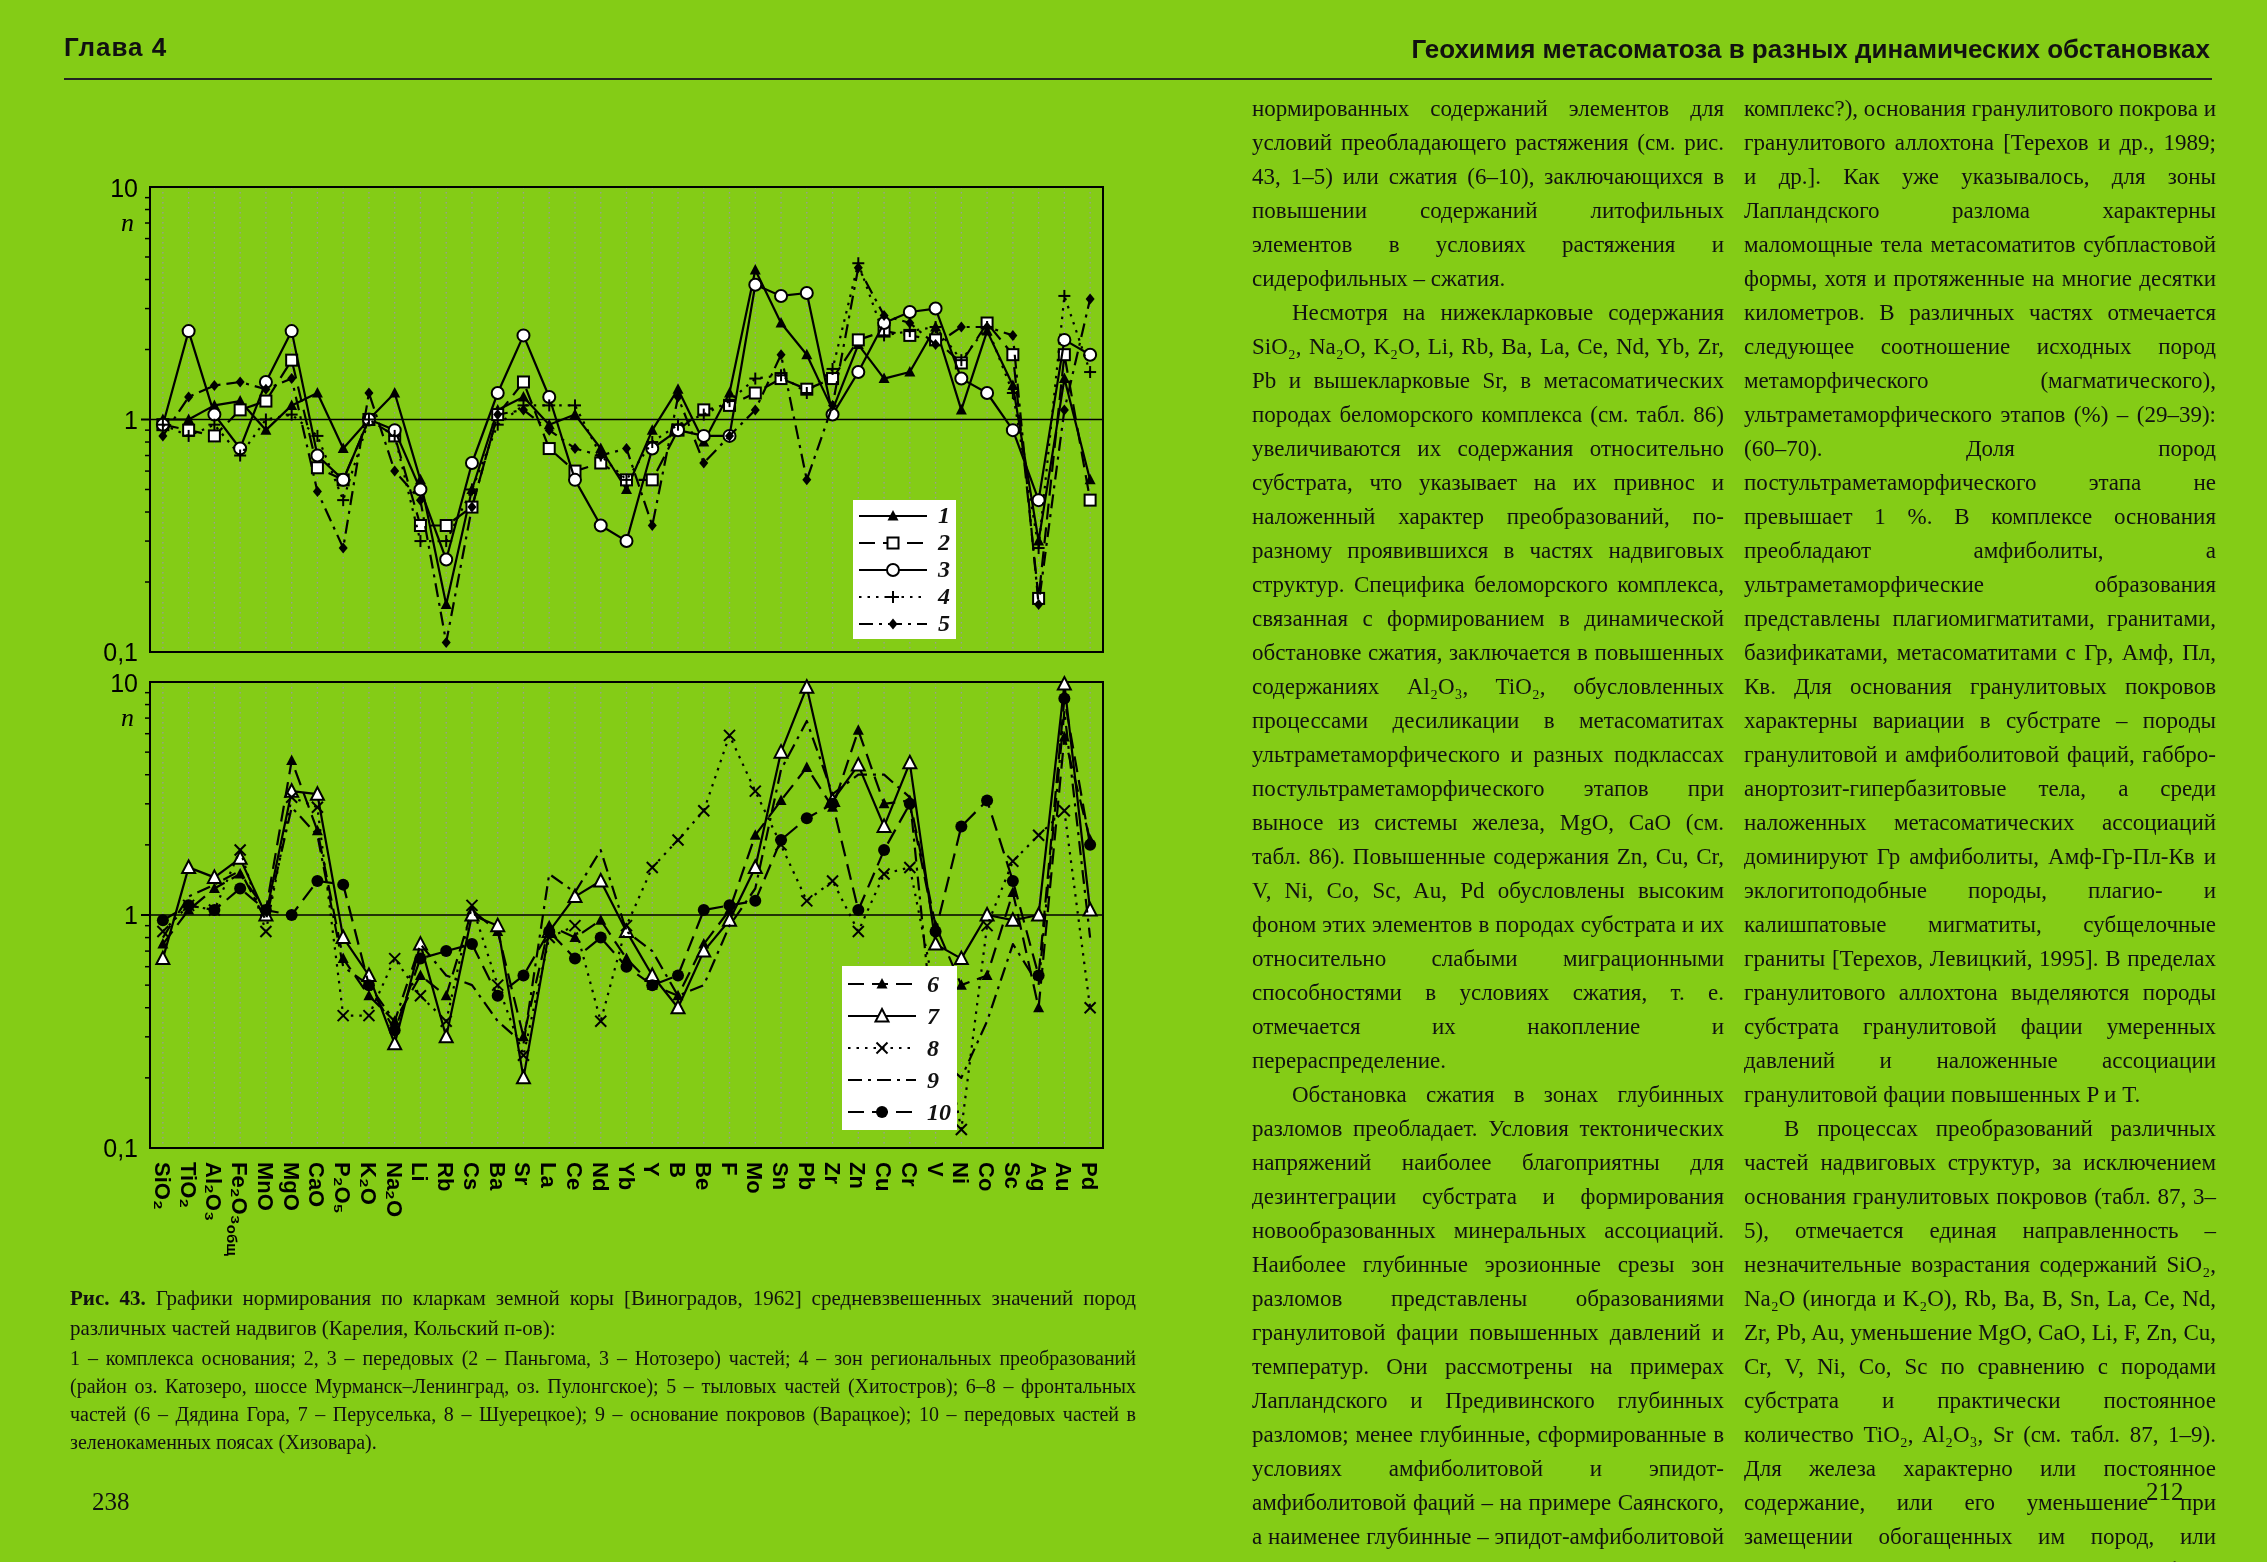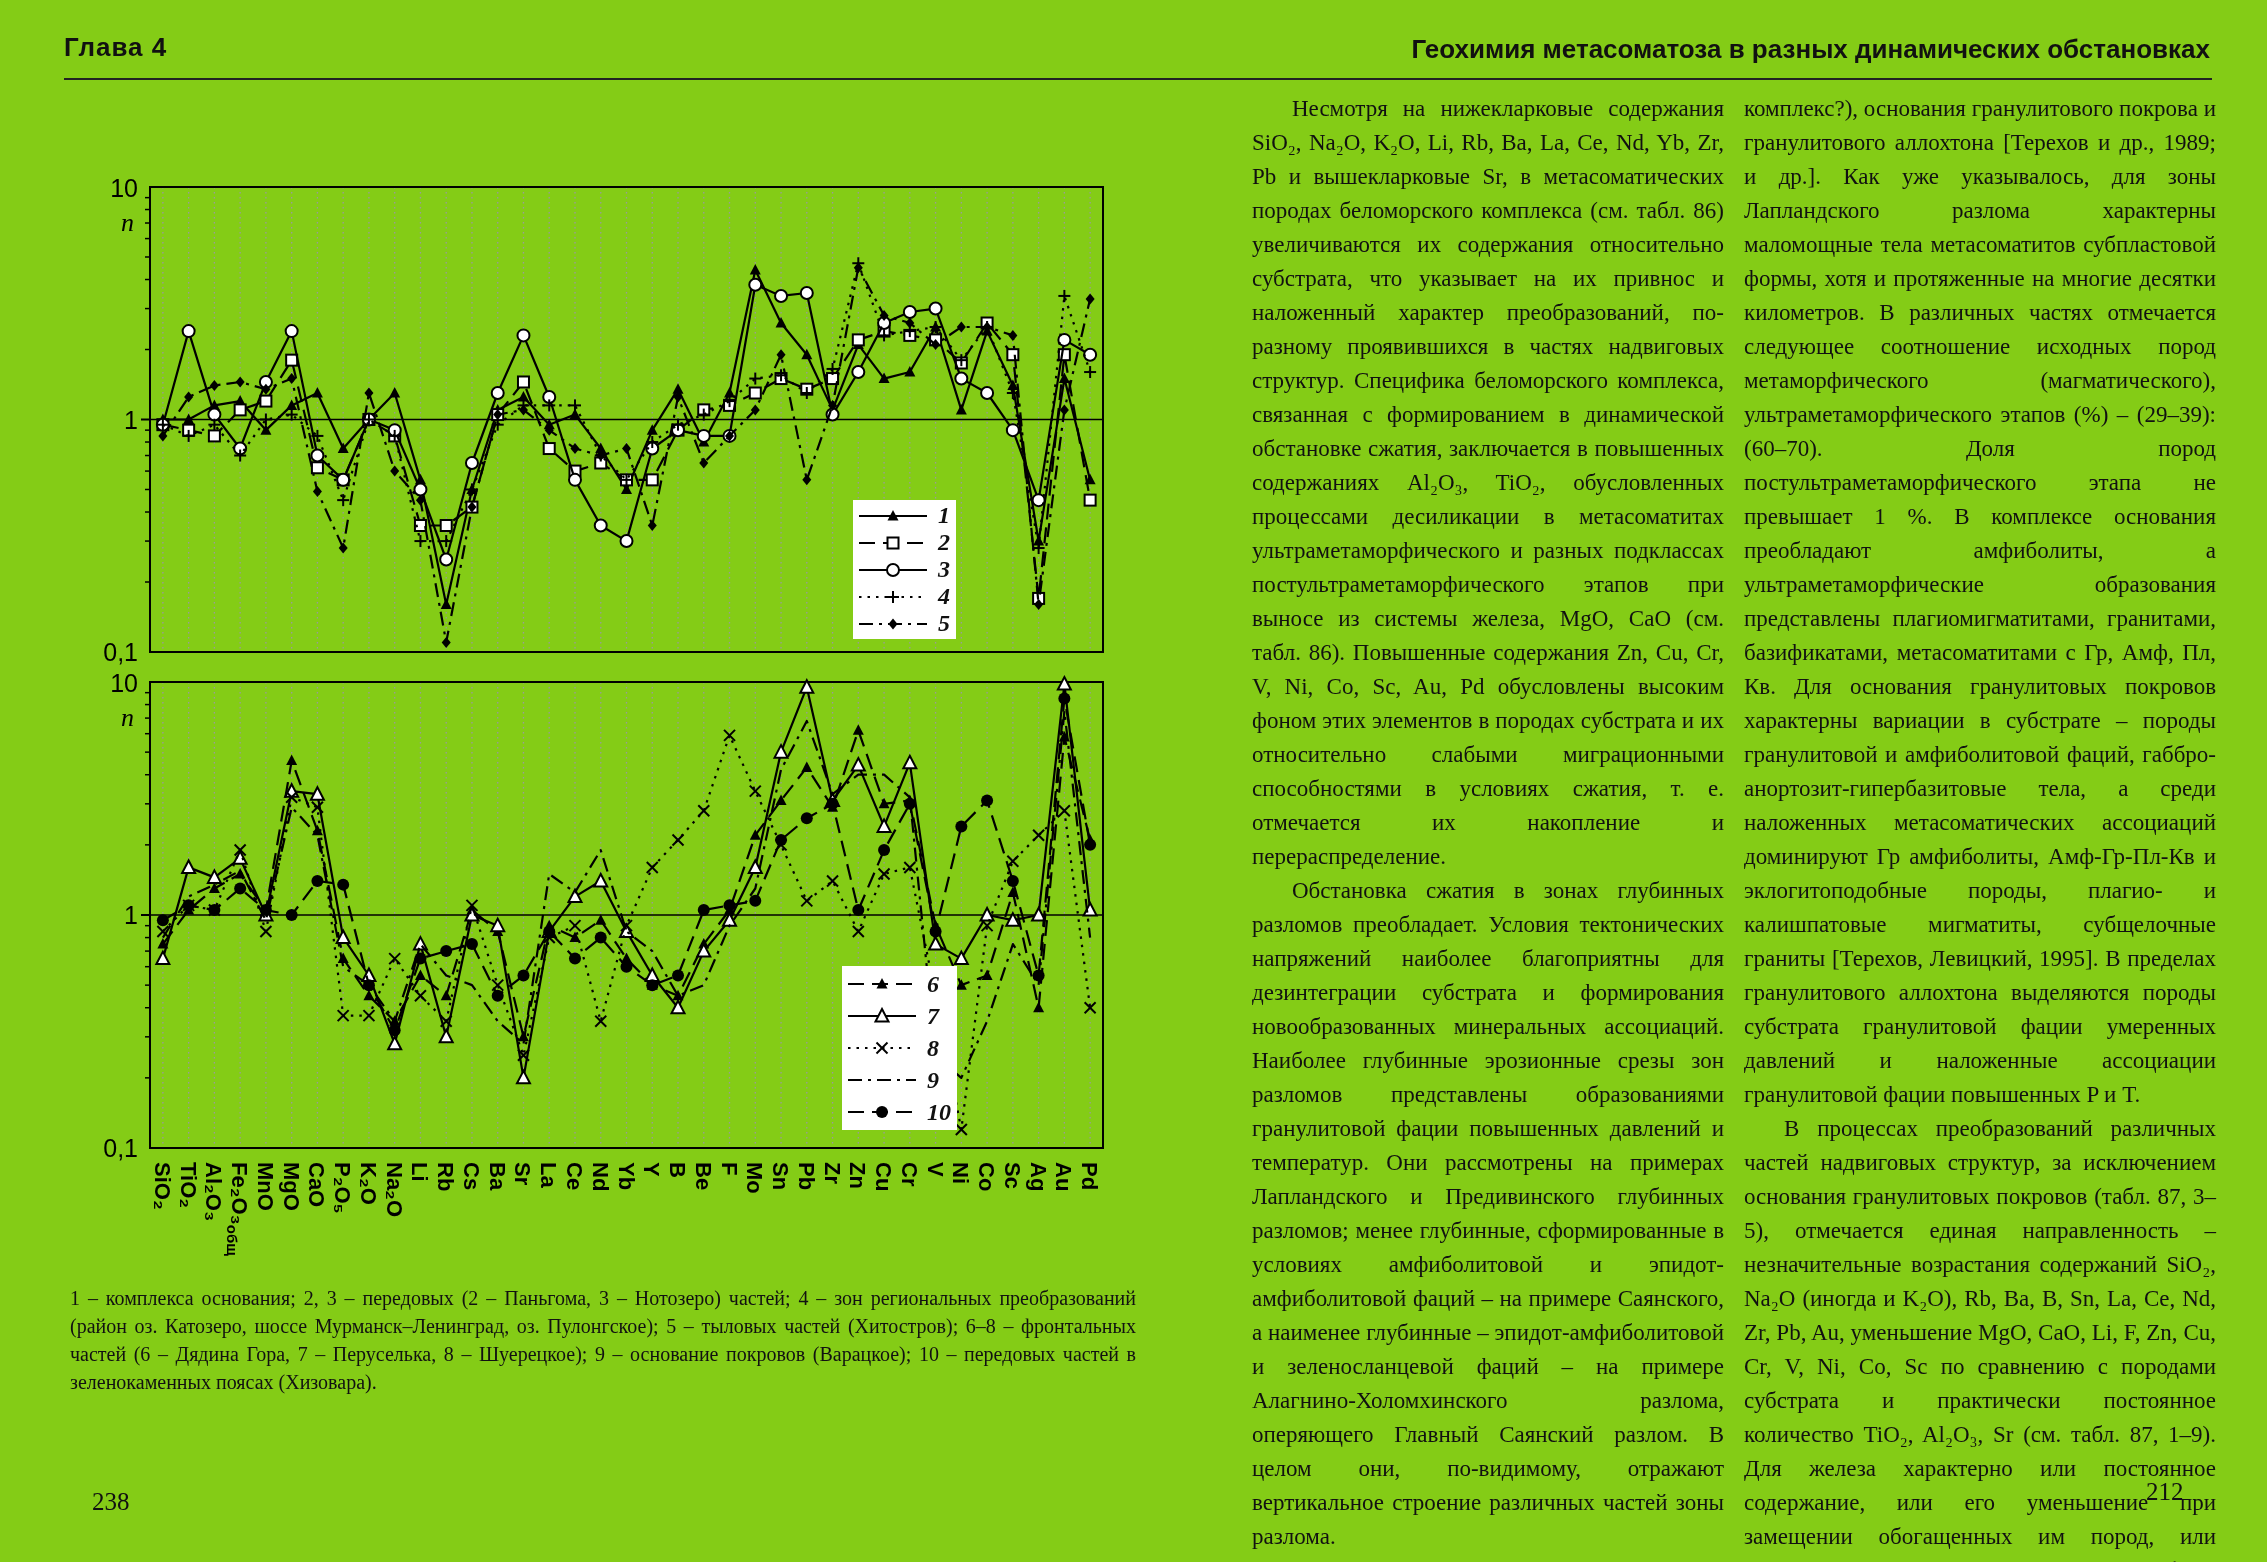--- a/index.html
+++ b/index.html
@@ -689,24 +689,26 @@
       <div class="row">
         <svg width="72" height="18">
           <line x1="2" y1="9" x2="70" y2="9" stroke="#000" stroke-width="2.2" stroke-dasharray="16 8"></line>
           <circle cx="36" cy="9" r="6" fill="#000"></circle>
         </svg>
         <span class="lbl">10</span>
       </div>
     </div>
 
   <div class="caption">
+    <p class="cap-main"><b>Рис. 43.</b><span> Графики нормирования по кларкам земной коры [Виноградов, 1962] средневзвешенных значений пород различных частей надвигов (Карелия, Кольский п-ов):</span></p>
     <p class="cap-legend">1 – комплекса основания; 2, 3 – передовых (2 – Паньгома, 3 – Нотозеро) частей; 4 – зон региональных преобразований (район оз. Катозеро, шоссе Мурманск–Ленинград, оз. Пулонгское); 5 – тыловых частей (Хитостров); 6–8 – фронтальных частей (6 – Дядина Гора, 7 – Перуселька, 8 – Шуерецкое); 9 – основание покровов (Варацкое); 10 – передовых частей в зеленокаменных поясах (Хизовара).</p>
   </div>
 
   <div id="col1" class="col">
+      <p class="">нормированных содержаний элементов для условий преобладающего растяжения (см. рис. 43, 1–5) или сжатия (6–10), заключающихся в повышении содержаний литофильных элементов в условиях растяжения и сидерофильных – сжатия.</p>
       <p class="ind">Несмотря на нижекларковые содержания SiO₂, Na₂O, K₂O, Li, Rb, Ba, La, Ce, Nd, Yb, Zr, Pb и вышекларковые Sr, в метасоматических породах беломорского комплекса (см. табл. 86) увеличиваются их содержания относительно субстрата, что указывает на их привнос и наложенный характер преобразований, по-разному проявившихся в частях надвиговых структур. Специфика беломорского комплекса, связанная с формированием в динамической обстановке сжатия, заключается в повышенных содержаниях Al₂O₃, TiO₂, обусловленных процессами десиликации в метасоматитах ультраметаморфического и разных подклассах постультраметаморфического этапов при выносе из системы железа, MgO, CaO (см. табл. 86). Повышенные содержания Zn, Cu, Cr, V, Ni, Co, Sc, Au, Pd обусловлены высоким фоном этих элементов в породах субстрата и их относительно слабыми миграционными способностями в условиях сжатия, т. е. отмечается их накопление и перераспределение.</p>
       <p class="ind"><span class="lead-bold">Обстановка сжатия в зонах глубинных разломов</span> преобладает. Условия тектонических напряжений наиболее благоприятны для дезинтеграции субстрата и формирования новообразованных минеральных ассоциаций. Наиболее глубинные эрозионные срезы зон разломов представлены образованиями гранулитовой фации повышенных давлений и температур. Они рассмотрены на примерах Лапландского и Предивинского глубинных разломов; менее глубинные, сформированные в условиях амфиболитовой и эпидот-амфиболитовой фаций – на примере Саянского, а наименее глубинные – эпидот-амфиболитовой и зеленосланцевой фаций – на примере Алагнино-Холомхинского разлома, оперяющего Главный Саянский разлом. В целом они, по-видимому, отражают вертикальное строение различных частей зоны разлома.</p>
     </div>
   <div id="col2" class="col">
       <p class="">комплекс?), основания гранулитового покрова и гранулитового аллохтона [Терехов и др., 1989; и др.]. Как уже указывалось, для зоны Лапландского разлома характерны маломощные тела метасоматитов субпластовой формы, хотя и протяженные на многие десятки километров. В различных частях отмечается следующее соотношение исходных пород метаморфического (магматического), ультраметаморфического этапов (%) – (29–39):(60–70). Доля пород постультраметаморфического этапа не превышает 1 %. В комплексе основания преобладают амфиболиты, а ультраметаморфические образования представлены плагиомигматитами, гранитами, базификатами, метасоматитами с Гр, Амф, Пл, Кв. Для основания гранулитовых покровов характерны вариации в субстрате – породы гранулитовой и амфиболитовой фаций, габбро-анортозит-гипербазитовые тела, а среди наложенных метасоматических ассоциаций доминируют Гр амфиболиты, Амф-Гр-Пл-Кв и эклогитоподобные породы, плагио- и калишпатовые мигматиты, субщелочные граниты [Терехов, Левицкий, 1995]. В пределах гранулитового аллохтона выделяются породы субстрата гранулитовой фации умеренных давлений и наложенные ассоциации гранулитовой фации повышенных P и T.</p>
       <p class="ind">В процессах преобразований различных частей надвиговых структур, за исключением основания гранулитовых покровов (табл. 87, 3–5), отмечается единая направленность – незначительные возрастания содержаний SiO₂, Na₂O (иногда и K₂O), Rb, Ba, B, Sn, La, Ce, Nd, Zr, Pb, Au, уменьшение MgO, CaO, Li, F, Zn, Cu, Cr, V, Ni, Co, Sc по сравнению с породами субстрата и практически постоянное количество TiO₂, Al₂O₃, Sr (см. табл. 87, 1–9). Для железа характерно или постоянное содержание, или его уменьшение при замещении обогащенных им пород, или увеличение – при развитии эклогитоподобных пород по низкожелезистым анортозитам. В породах наиболее глубинных срезов наблюдается низкая щелочнометалльность с доминированием Na над K (см. табл. 87, 1–9), и только в участках из основания гранулитовых покровов фиксируется возрастание содержаний K₂O и его преобладание над Na₂O (см. табл. 87, 3–5). Однозначно устанавливается, что преобразования имеют одинаковую направленность в разных частях тектонических структур (рис. 44, 1–6), в однотипных изменениях величин отношений K/Rb, Ba/Sr, K/Ba, Ba/Rb, Ba/Pb, Cr/V, Ni/Co (см. табл. 87).</p>
     </div>
 
   <div class="pagenum left">238</div>
   <div class="pagenum right">212</div>

